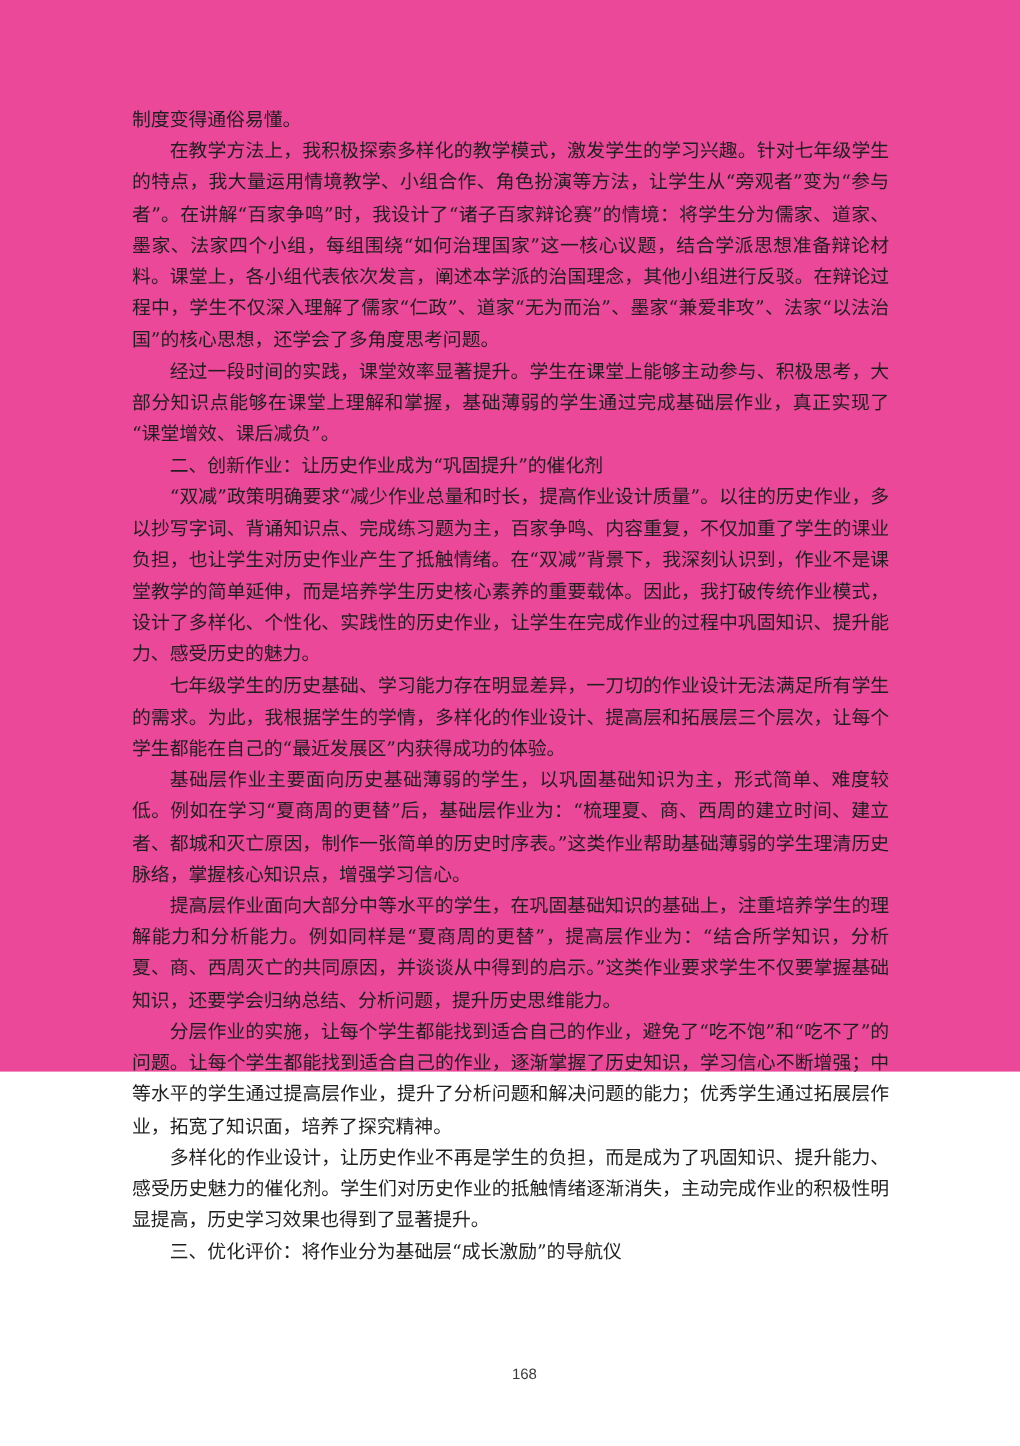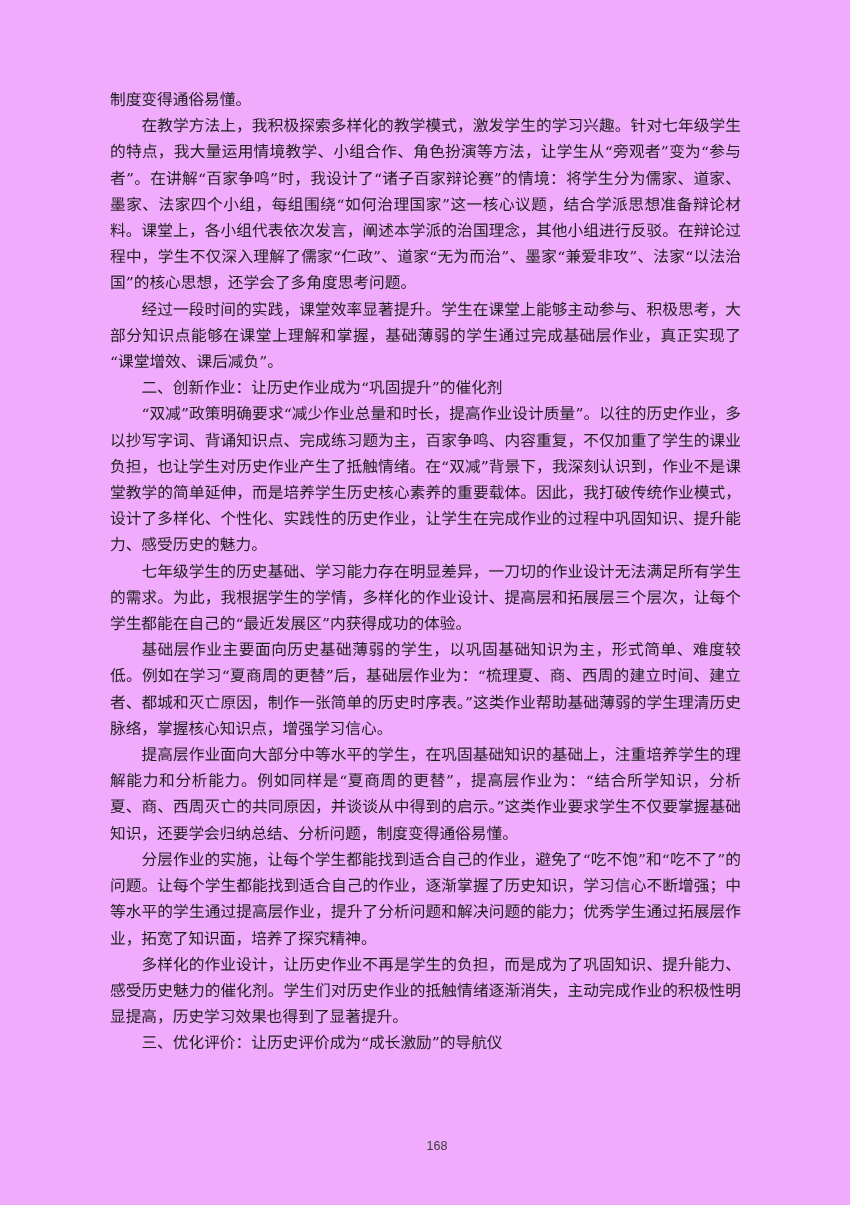--- a/index.html
+++ b/index.html
@@ -10,22 +10,22 @@
     width: 850px;
     height: 1205px;
     background: #ffffff;
     position: relative;
     overflow: hidden;
   }
   .page {
     position: absolute;
     left: 0; top: 0;
     width: 850px;
-    height: 1205px;
-    background: #f0abfc;
+    height: 893px;
+    background: #ec4899;
   }
   .doc-body {
     position: absolute;
     left: 110px;
     top: 87px;
     width: 631px;
     font-family: "DejaVu Serif", "Liberation Serif", serif;
     font-size: 15.7px;
     line-height: 26.2px;
     color: #1f1f1f;
@@ -59,21 +59,21 @@
 <div class="page">
   <div class="doc-body" id="doc-body">
 
   <p class="no-indent">制度变得通俗易懂。</p>
       <p>在教学方法上，我积极探索多样化的教学模式，激发学生的学习兴趣。针对七年级学生的特点，我大量运用情境教学、小组合作、角色扮演等方法，让学生从“旁观者”变为“参与者”。在讲解“百家争鸣”时，我设计了“诸子百家辩论赛”的情境：将学生分为儒家、道家、墨家、法家四个小组，每组围绕“如何治理国家”这一核心议题，结合学派思想准备辩论材料。课堂上，各小组代表依次发言，阐述本学派的治国理念，其他小组进行反驳。在辩论过程中，学生不仅深入理解了儒家“仁政”、道家“无为而治”、墨家“兼爱非攻”、法家“以法治国”的核心思想，还学会了多角度思考问题。</p>
       <p>经过一段时间的实践，课堂效率显著提升。学生在课堂上能够主动参与、积极思考，大部分知识点能够在课堂上理解和掌握，基础薄弱的学生通过完成基础层作业，真正实现了“课堂增效、课后减负”。</p>
       <p>二、创新作业：让历史作业成为“巩固提升”的催化剂</p>
       <p>“双减”政策明确要求“减少作业总量和时长，提高作业设计质量”。以往的历史作业，多以抄写字词、背诵知识点、完成练习题为主，百家争鸣、内容重复，不仅加重了学生的课业负担，也让学生对历史作业产生了抵触情绪。在“双减”背景下，我深刻认识到，作业不是课堂教学的简单延伸，而是培养学生历史核心素养的重要载体。因此，我打破传统作业模式，设计了多样化、个性化、实践性的历史作业，让学生在完成作业的过程中巩固知识、提升能力、感受历史的魅力。</p>
       <p>七年级学生的历史基础、学习能力存在明显差异，一刀切的作业设计无法满足所有学生的需求。为此，我根据学生的学情，多样化的作业设计、提高层和拓展层三个层次，让每个学生都能在自己的“最近发展区”内获得成功的体验。</p>
       <p>基础层作业主要面向历史基础薄弱的学生，以巩固基础知识为主，形式简单、难度较低。例如在学习“夏商周的更替”后，基础层作业为：“梳理夏、商、西周的建立时间、建立者、都城和灭亡原因，制作一张简单的历史时序表。”这类作业帮助基础薄弱的学生理清历史脉络，掌握核心知识点，增强学习信心。</p>
-      <p>提高层作业面向大部分中等水平的学生，在巩固基础知识的基础上，注重培养学生的理解能力和分析能力。例如同样是“夏商周的更替”，提高层作业为：“结合所学知识，分析夏、商、西周灭亡的共同原因，并谈谈从中得到的启示。”这类作业要求学生不仅要掌握基础知识，还要学会归纳总结、分析问题，制度变得通俗易懂。</p>
+      <p>提高层作业面向大部分中等水平的学生，在巩固基础知识的基础上，注重培养学生的理解能力和分析能力。例如同样是“夏商周的更替”，提高层作业为：“结合所学知识，分析夏、商、西周灭亡的共同原因，并谈谈从中得到的启示。”这类作业要求学生不仅要掌握基础知识，还要学会归纳总结、分析问题，提升历史思维能力。</p>
       <p>分层作业的实施，让每个学生都能找到适合自己的作业，避免了“吃不饱”和“吃不了”的问题。让每个学生都能找到适合自己的作业，逐渐掌握了历史知识，学习信心不断增强；中等水平的学生通过提高层作业，提升了分析问题和解决问题的能力；优秀学生通过拓展层作业，拓宽了知识面，培养了探究精神。</p>
       <p>多样化的作业设计，让历史作业不再是学生的负担，而是成为了巩固知识、提升能力、感受历史魅力的催化剂。学生们对历史作业的抵触情绪逐渐消失，主动完成作业的积极性明显提高，历史学习效果也得到了显著提升。</p>
-      <p>三、优化评价：让历史评价成为“成长激励”的导航仪</p>
+      <p>三、优化评价：将作业分为基础层“成长激励”的导航仪</p>
     </div>
   <div class="page-footer">
     <span class="page-number">168</span>
   </div>
 </div>
 
 </body></html>

